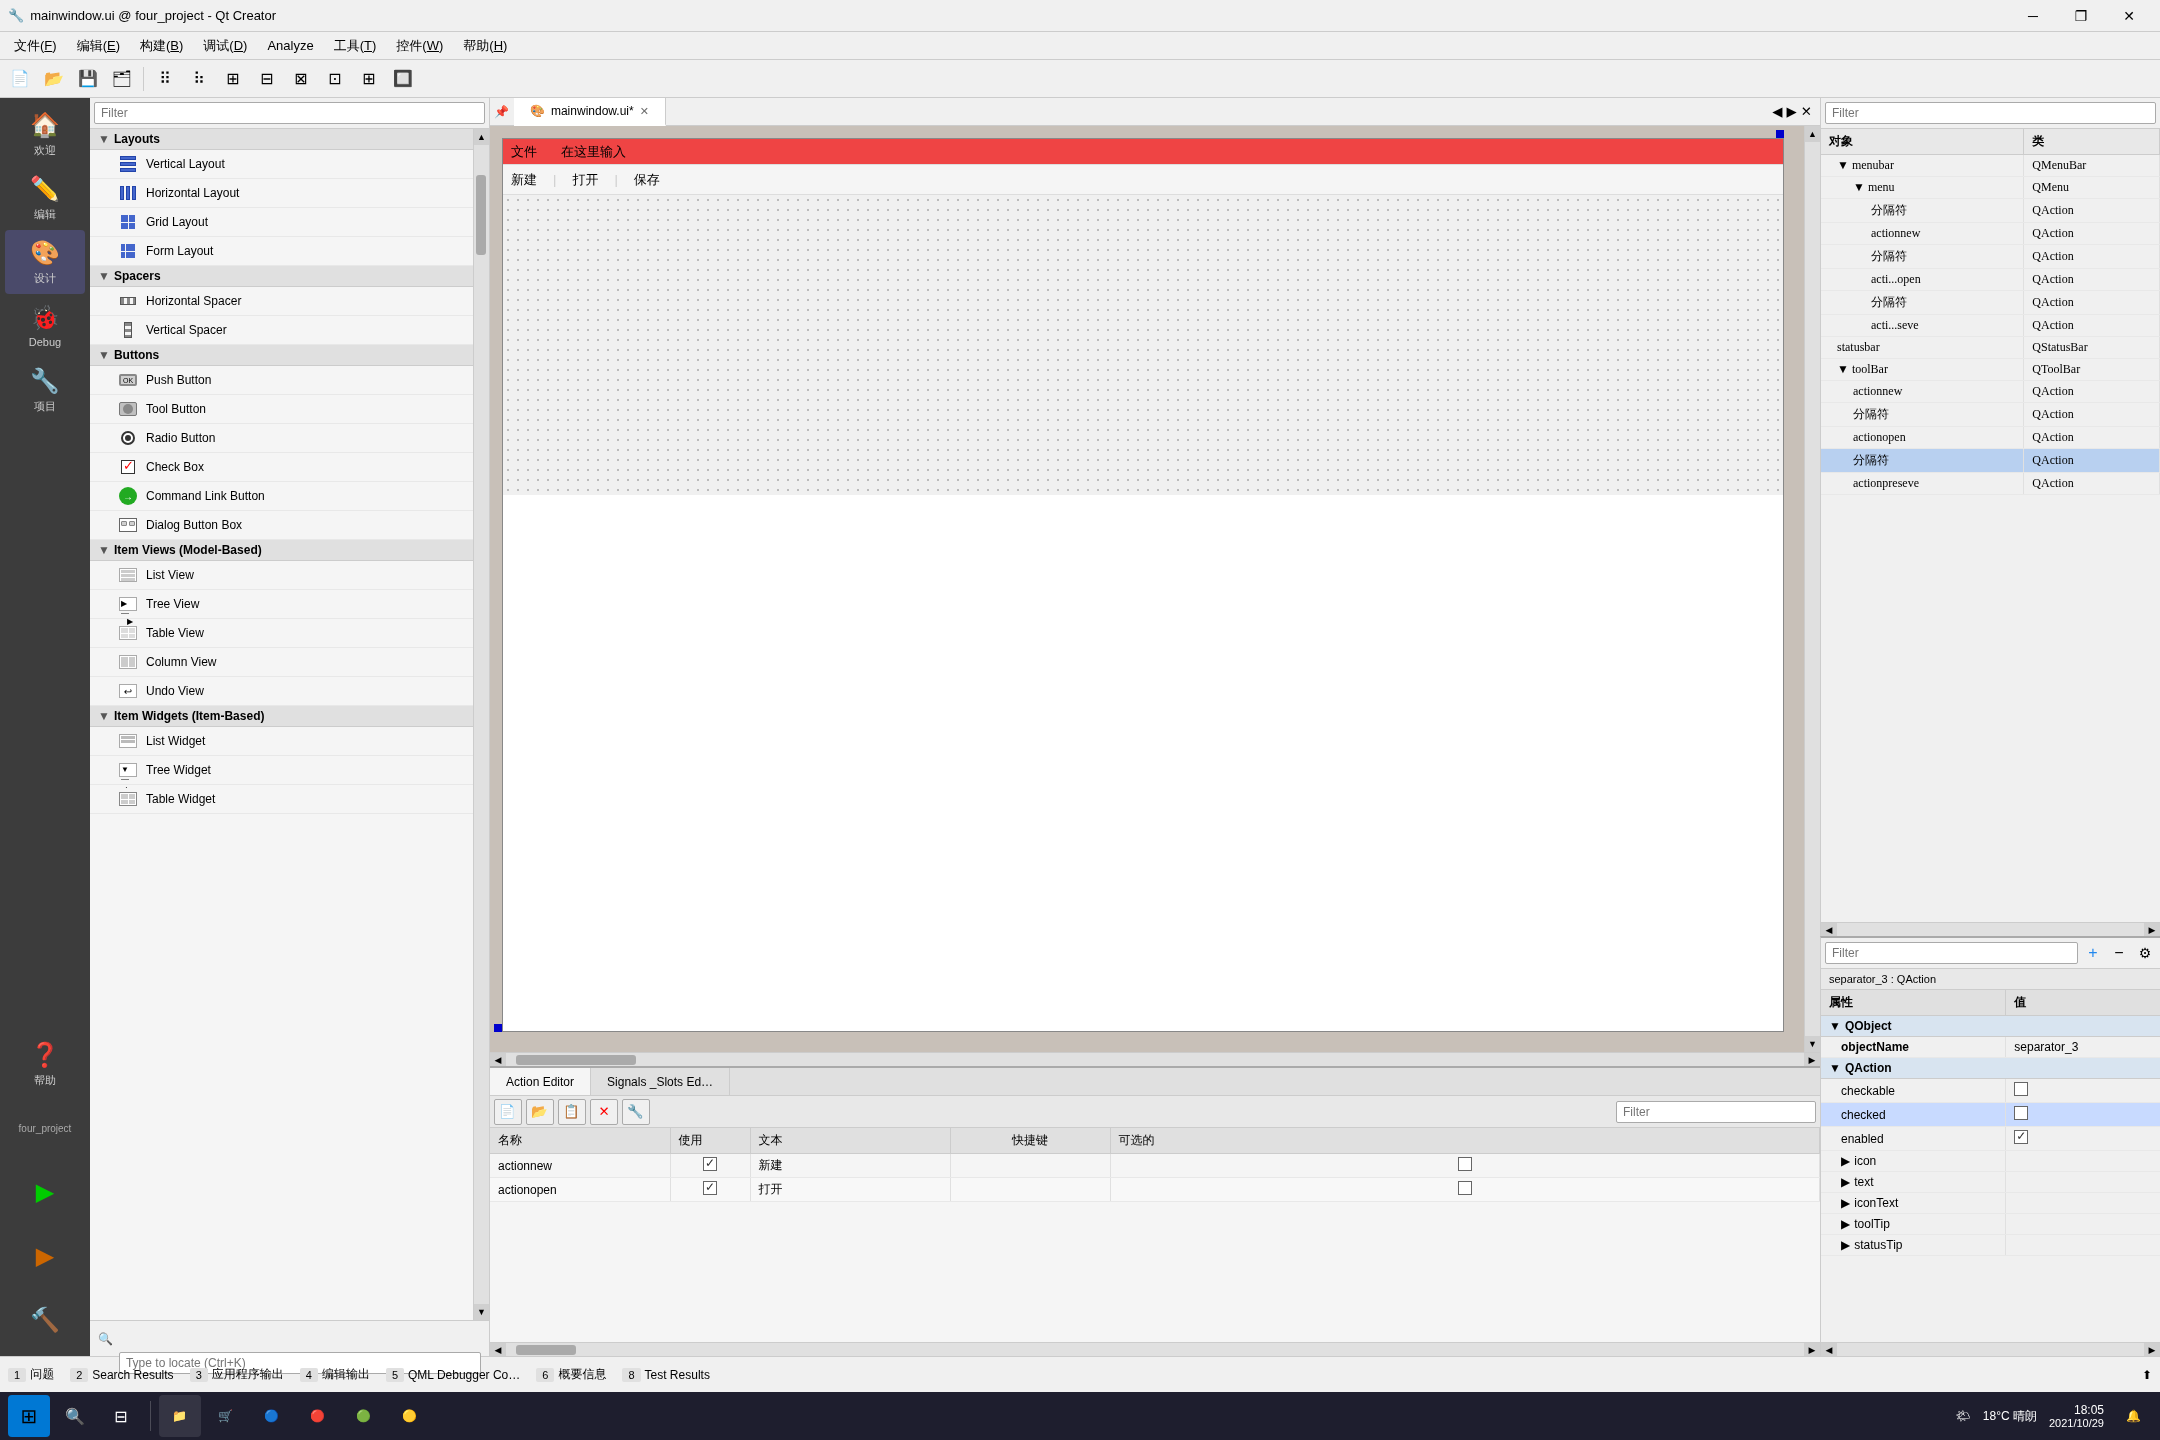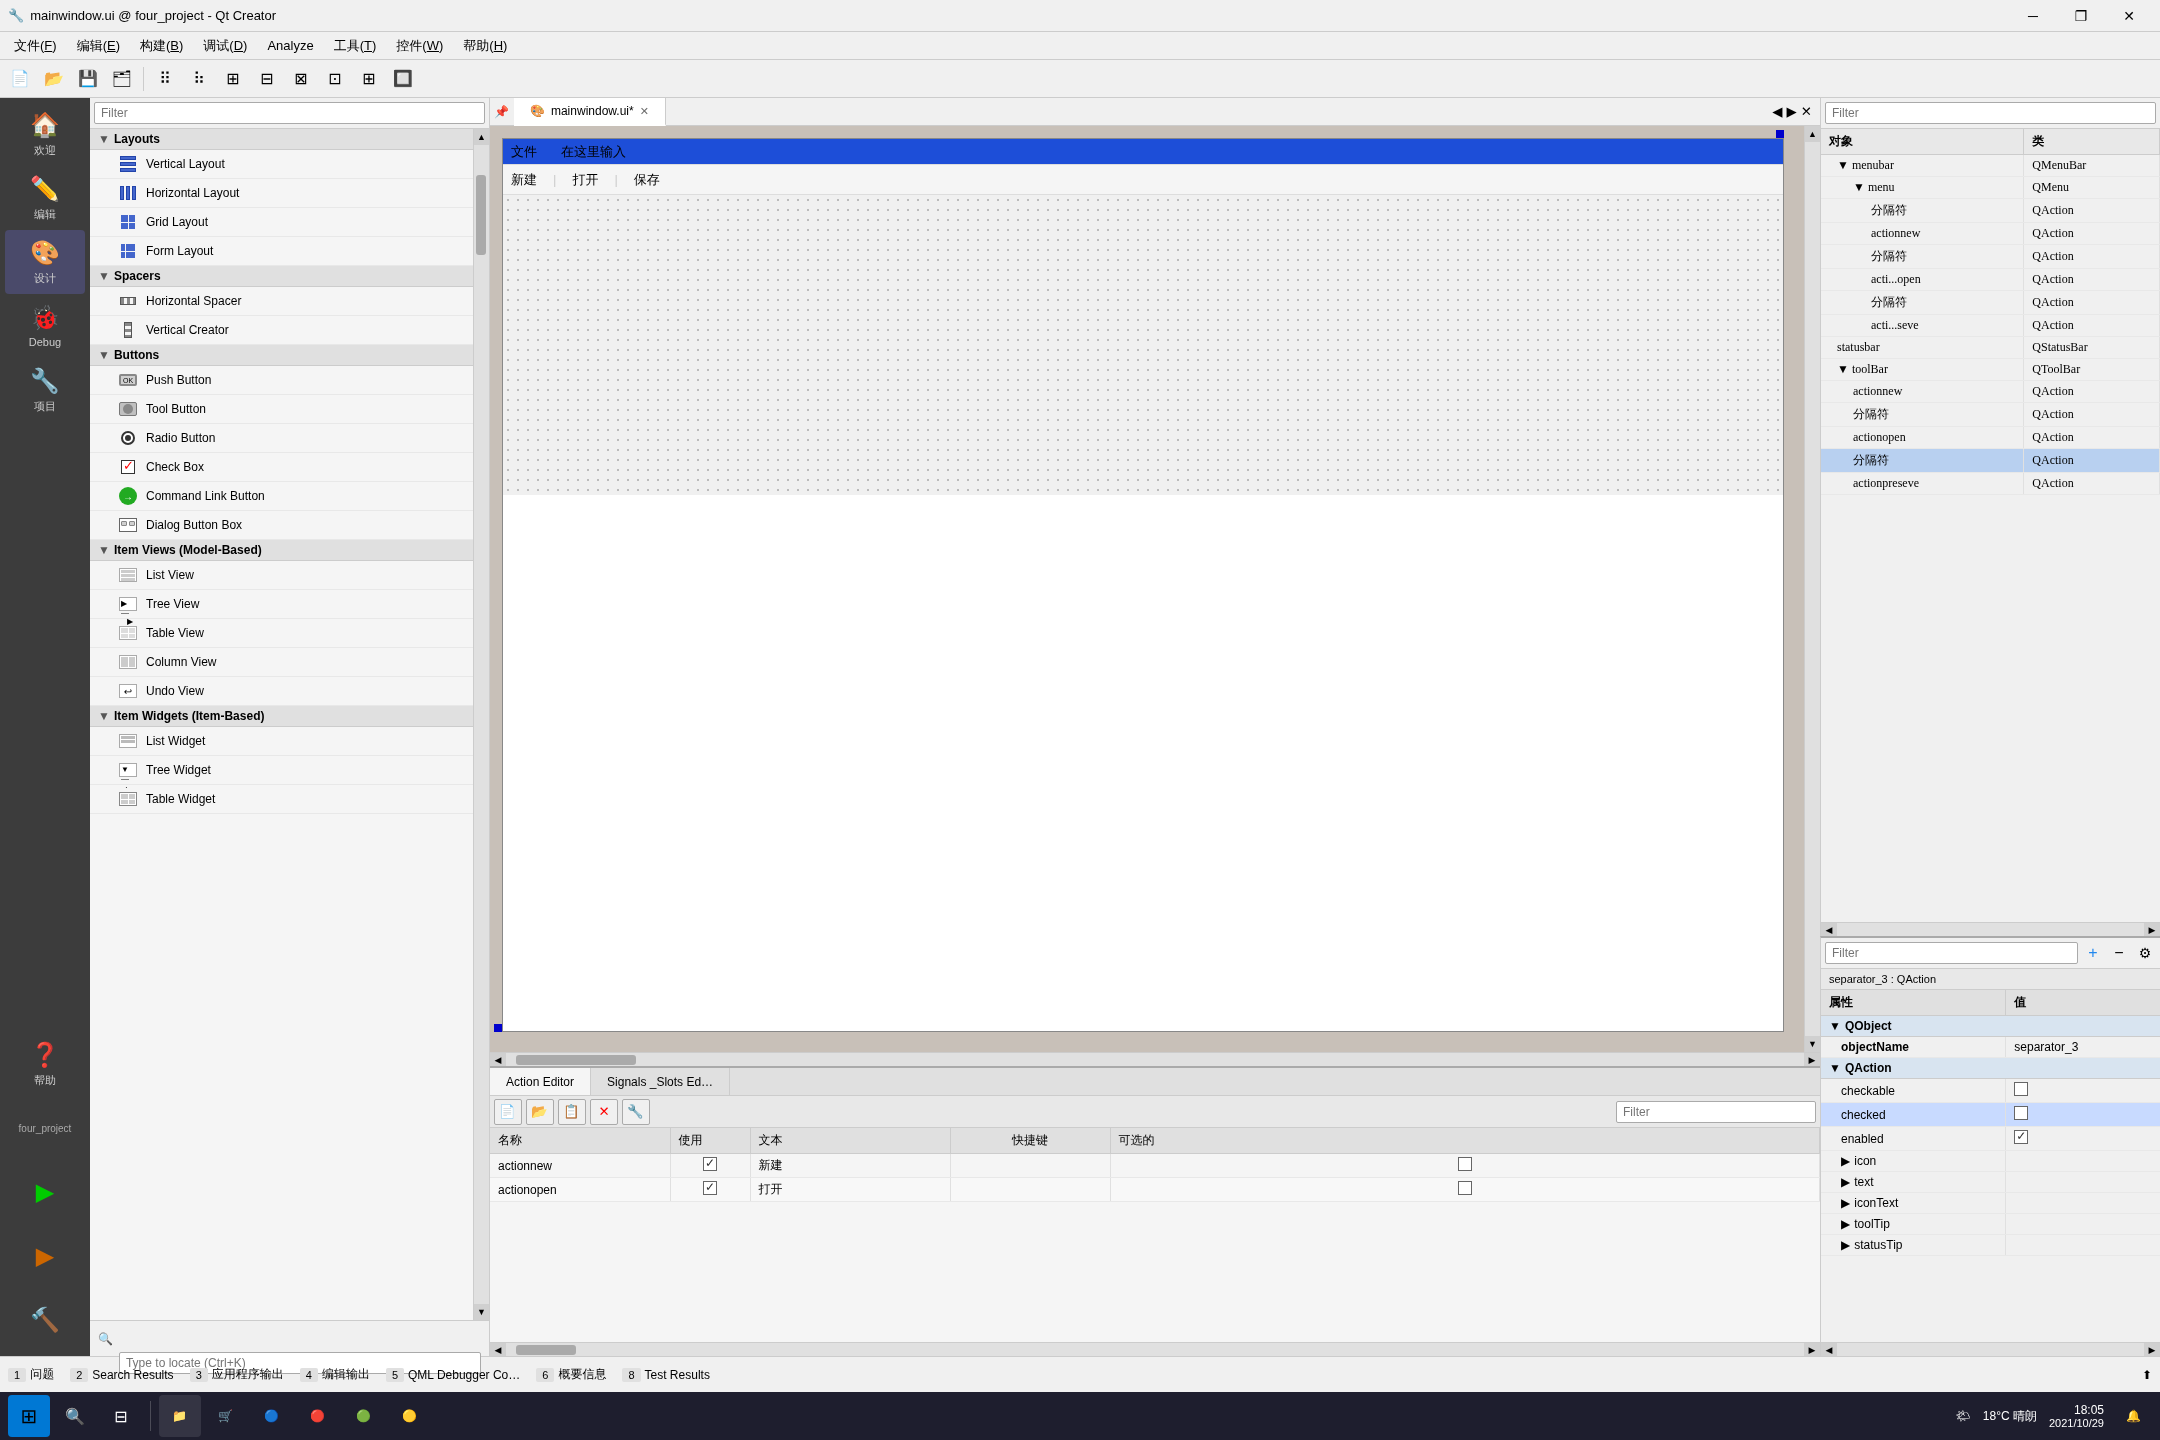--- a/index.html
+++ b/index.html
@@ -201,21 +201,21 @@
         <div class="widget-item">
           <div class="widget-item-icon">
             <div style="width:16px;height:8px;background:repeating-linear-gradient(90deg, #888 0px, #888 3px, transparent 3px, transparent 6px);border:1px solid #555;"></div>
           </div>
           <span>Horizontal Spacer</span>
         </div>
         <div class="widget-item">
           <div class="widget-item-icon">
             <div style="width:8px;height:16px;background:repeating-linear-gradient(180deg, #888 0px, #888 3px, transparent 3px, transparent 6px);border:1px solid #555;"></div>
           </div>
-          <span>Vertical Creator</span>
+          <span>Vertical Spacer</span>
         </div>
 
         <div class="widget-category">
           <span style="color:#555;">▼</span>
           <span>Buttons</span>
         </div>
         <div class="widget-item">
           <div class="widget-item-icon">
             <div style="width:18px;height:12px;background:#d0d0d0;border:2px solid #888;border-radius:2px;display:flex;align-items:center;justify-content:center;font-size:7px;">OK</div>
           </div>
@@ -378,21 +378,21 @@
 
     <div style="flex:1;background:#c8c0b8;overflow:hidden;position:relative;display:flex;">
       <div style="flex:1;position:relative;overflow:hidden;">
 
         <div style="position:absolute;top:4px;right:20px;width:8px;height:8px;background:#0000cc;"></div>
 
         <div style="position:absolute;bottom:20px;left:4px;width:8px;height:8px;background:#0000cc;"></div>
 
         <div style="background:white;margin:12px 20px 20px 12px;border:1px solid #888;height:calc(100% - 32px);">
 
-          <div style="background:#1d4ed8;height:26px;display:flex;align-items:center;border-bottom:1px solid #ddd;padding:0 8px;gap:24px;font-size:13px;">
+          <div style="background:#ef4444;height:26px;display:flex;align-items:center;border-bottom:1px solid #ddd;padding:0 8px;gap:24px;font-size:13px;">
             <span>文件</span>
             <span>在这里输入</span>
           </div>
 
           <div style="background:#f5f5f5;height:30px;display:flex;align-items:center;border-bottom:1px solid #ddd;padding:0 8px;gap:16px;font-size:13px;">
             <span>新建</span>
             <span style="color:#ccc;">|</span>
             <span>打开</span>
             <span style="color:#ccc;">|</span>
             <span>保存</span>

